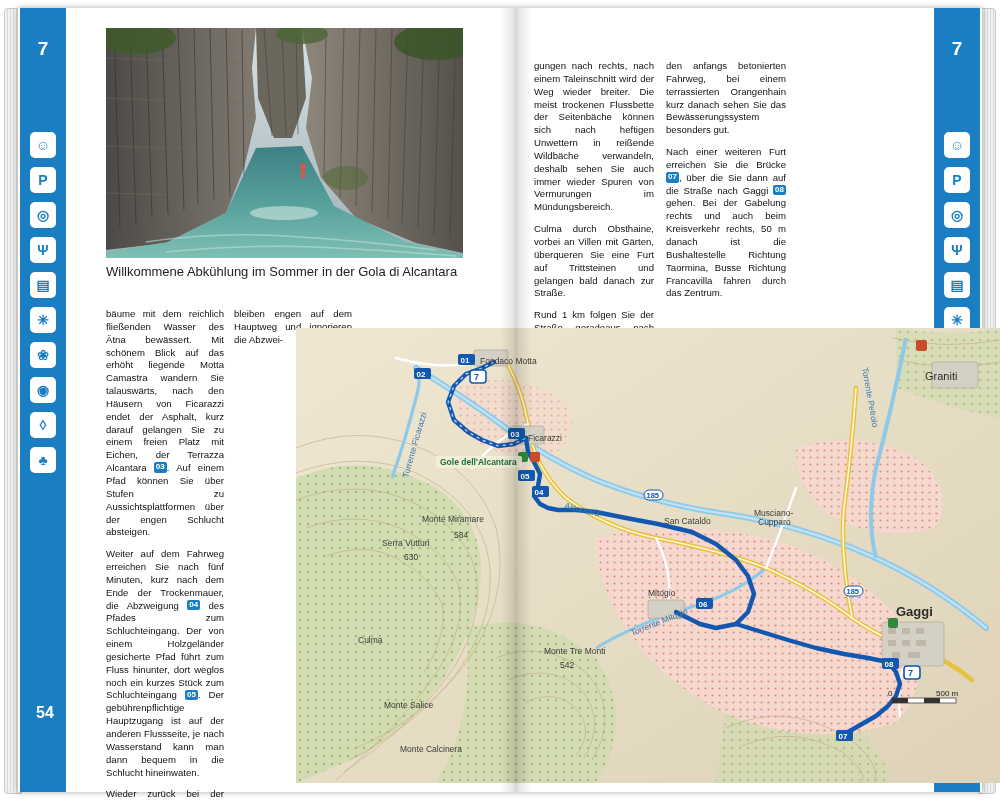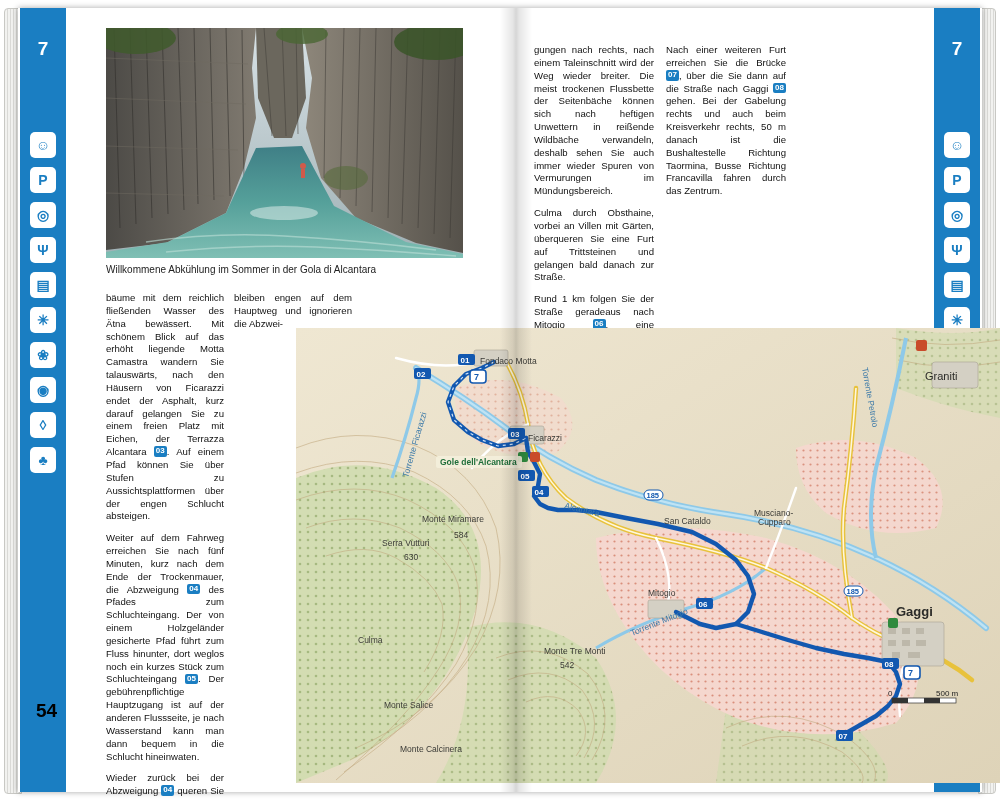--- a/index.html
+++ b/index.html
@@ -36,45 +36,45 @@
     color:#ffffff;font-size:19px;font-weight:bold;margin-top:30px;margin-bottom:24px;
     letter-spacing:0;
   }
   .icon-col{display:flex;flex-direction:column;align-items:center;gap:9px;margin-top:48px;}
   .ic{
     width:26px;height:26px;border-radius:5px;background:#ffffff;
     display:flex;align-items:center;justify-content:center;
     color:#1a7ec2;font-size:14px;line-height:1;font-weight:bold;
   }
   .page-num{
-    position:absolute;bottom:70px;color:#000000;font-size:19px;font-weight:bold;
+    position:absolute;bottom:70px;color:#ffffff;font-size:16px;font-weight:bold;
   }
   .pn-left{left:16px;}
   .pn-right{right:14px;}
 
   
   .content{position:absolute;left:66px;top:8px;width:868px;height:784px;background:#fff;}
   .gutter{
     position:absolute;left:434px;top:0;width:32px;height:784px;
     background:linear-gradient(to right,rgba(0,0,0,0) 0%,rgba(0,0,0,.10) 40%,rgba(0,0,0,.16) 50%,rgba(0,0,0,.10) 60%,rgba(0,0,0,0) 100%);
     pointer-events:none;z-index:30;
   }
 
   
   .photo{
     position:absolute;left:40px;top:20px;width:357px;height:230px;
     overflow:hidden;background:#3a4a4f;
   }
   .caption{
     position:absolute;left:40px;top:256px;width:360px;
-    font-size:10px;color:#222;line-height:1.25;
-  }
-
-  
-  .col{position:absolute;font-size:9.6px;line-height:1.34;color:#111;text-align:justify;}
+    font-size:13px;color:#222;line-height:1.25;
+  }
+
+  
+  .col{position:absolute;font-size:9.6px;line-height:1.34;color:#111;text-align:justify;margin-top:16px;}
   .col p{margin:0 0 9px 0;}
   .col1{left:40px;top:284px;width:118px;}
   .col2{left:168px;top:284px;width:118px;}
   .col3{left:468px;top:36px;width:120px;}
   .col4{left:600px;top:36px;width:120px;}
   b{font-weight:normal;}
   .marker{
     display:inline-block;background:#1a7ec2;color:#fff;font-size:8px;font-weight:bold;
     padding:0 2px;border-radius:2px;vertical-align:middle;position:relative;top:-1px;
   }
@@ -220,20 +220,21 @@
       <p>bleiben engen auf dem Hauptweg und ignorieren die Abzwei-</p>
     </div>
 
     <div class="col col3">
       <p>gungen nach rechts, nach einem Taleinschnitt wird der Weg wieder breiter. Die meist trockenen Flussbette der Seitenbäche können sich nach heftigen Unwettern in reißende Wildbäche verwandeln, deshalb sehen Sie auch immer wieder Spuren von Vermurungen im Mündungsbereich.</p>
       <p>Culma durch Obsthaine, vorbei an Villen mit Gärten, überqueren Sie eine Furt auf Trittsteinen und gelangen bald danach zur Straße.</p>
       <p>Rund 1 km folgen Sie der Straße geradeaus nach <b>Mitogio</b> <span class="marker">06</span>, eine Einkehrmöglichkeit besteht in der Bar nach der Kirche. 100 m nach der Bar biegen Sie links in</p>
     </div>
 
     <div class="col col4">
+      <p>den anfangs betonierten Fahrweg, bei einem terrassierten Orangenhain kurz danach sehen Sie das Bewässerungssystem besonders gut.</p>
       <p>Nach einer weiteren Furt erreichen Sie die <b>Brücke</b> <span class="marker">07</span>, über die Sie dann auf die Straße nach <b>Gaggi</b> <span class="marker">08</span> gehen. Bei der Gabelung rechts und auch beim Kreisverkehr rechts, 50 m danach ist die Bushaltestelle Richtung Taormina, Busse Richtung Francavilla fahren durch das Zentrum.</p>
     </div>
 
     <div class="map">
       <svg width="704" height="455" viewBox="0 0 704 455">
         <defs>
           <pattern id="orchard" width="7" height="7" patternUnits="userSpaceOnUse">
             <rect width="7" height="7" fill="#f6d7cf"></rect>
             <circle cx="3.5" cy="3.5" r="1.1" fill="#d98b78"></circle>
           </pattern>

